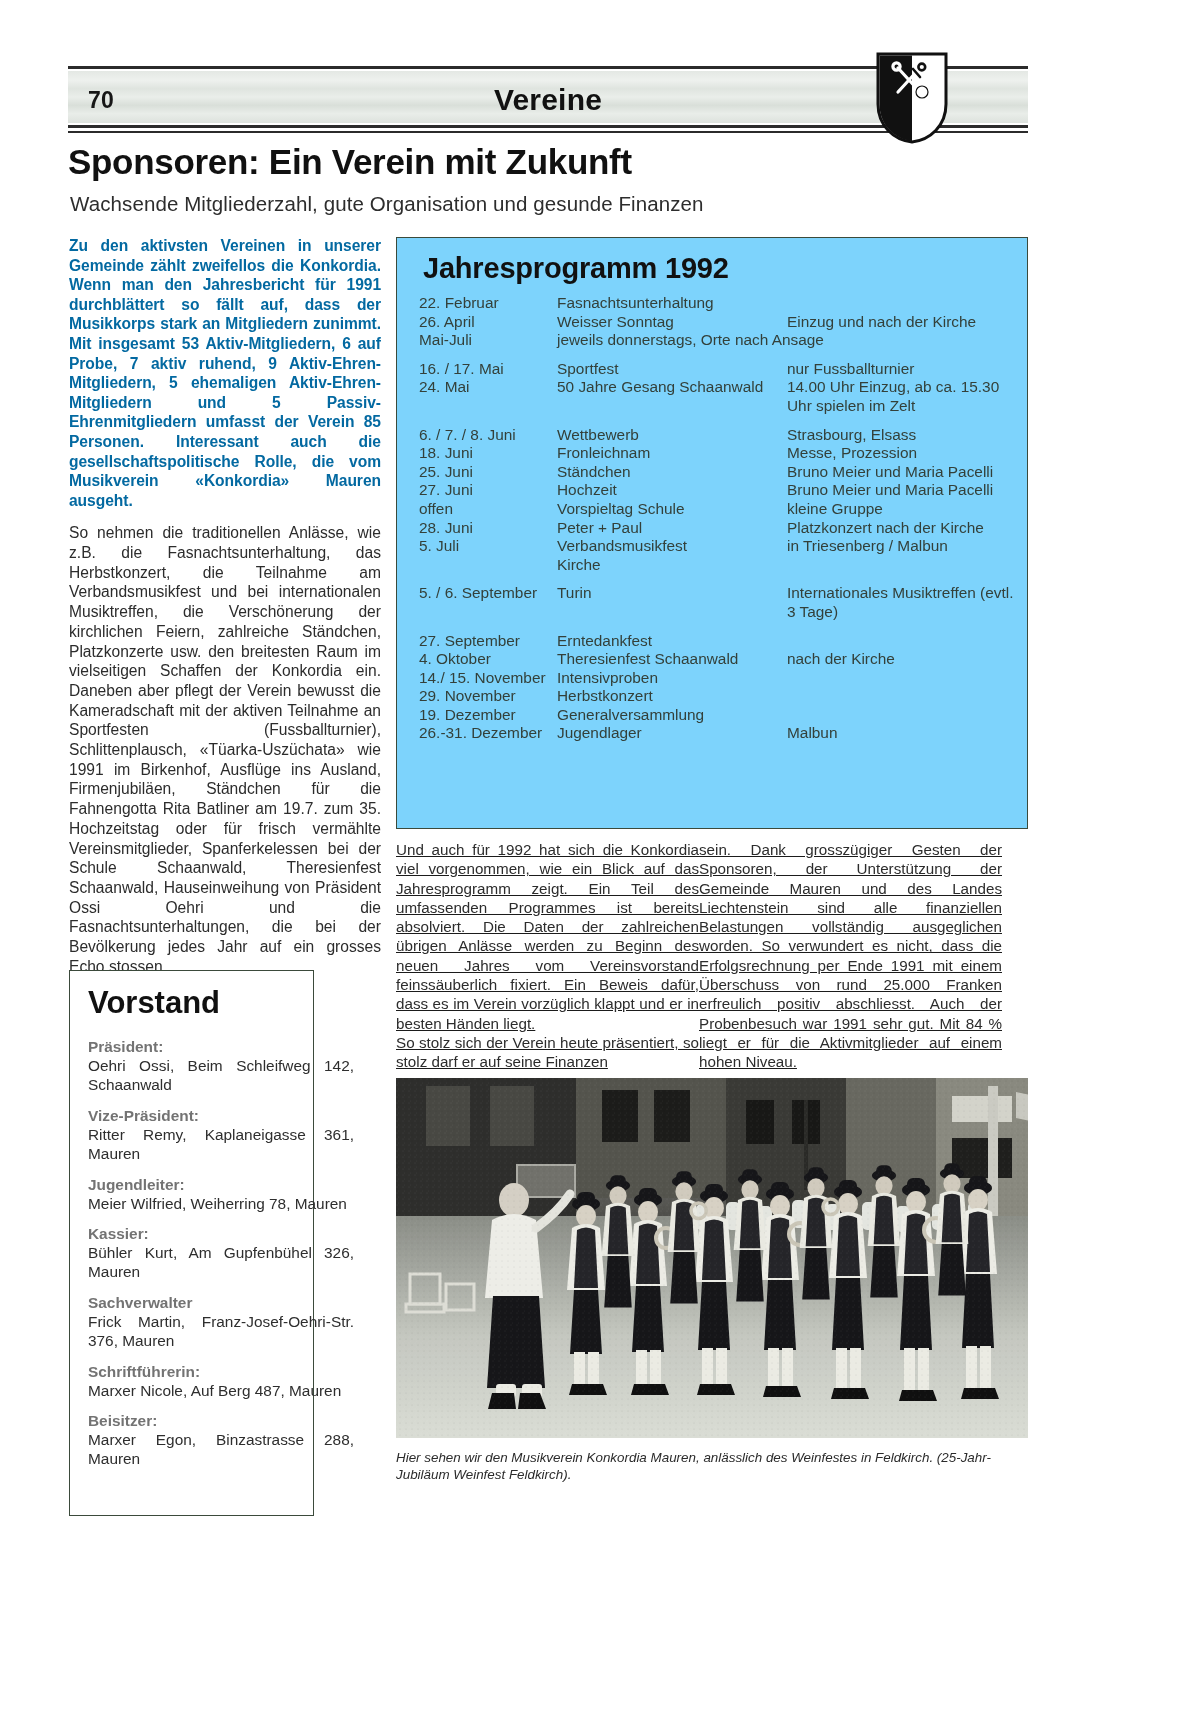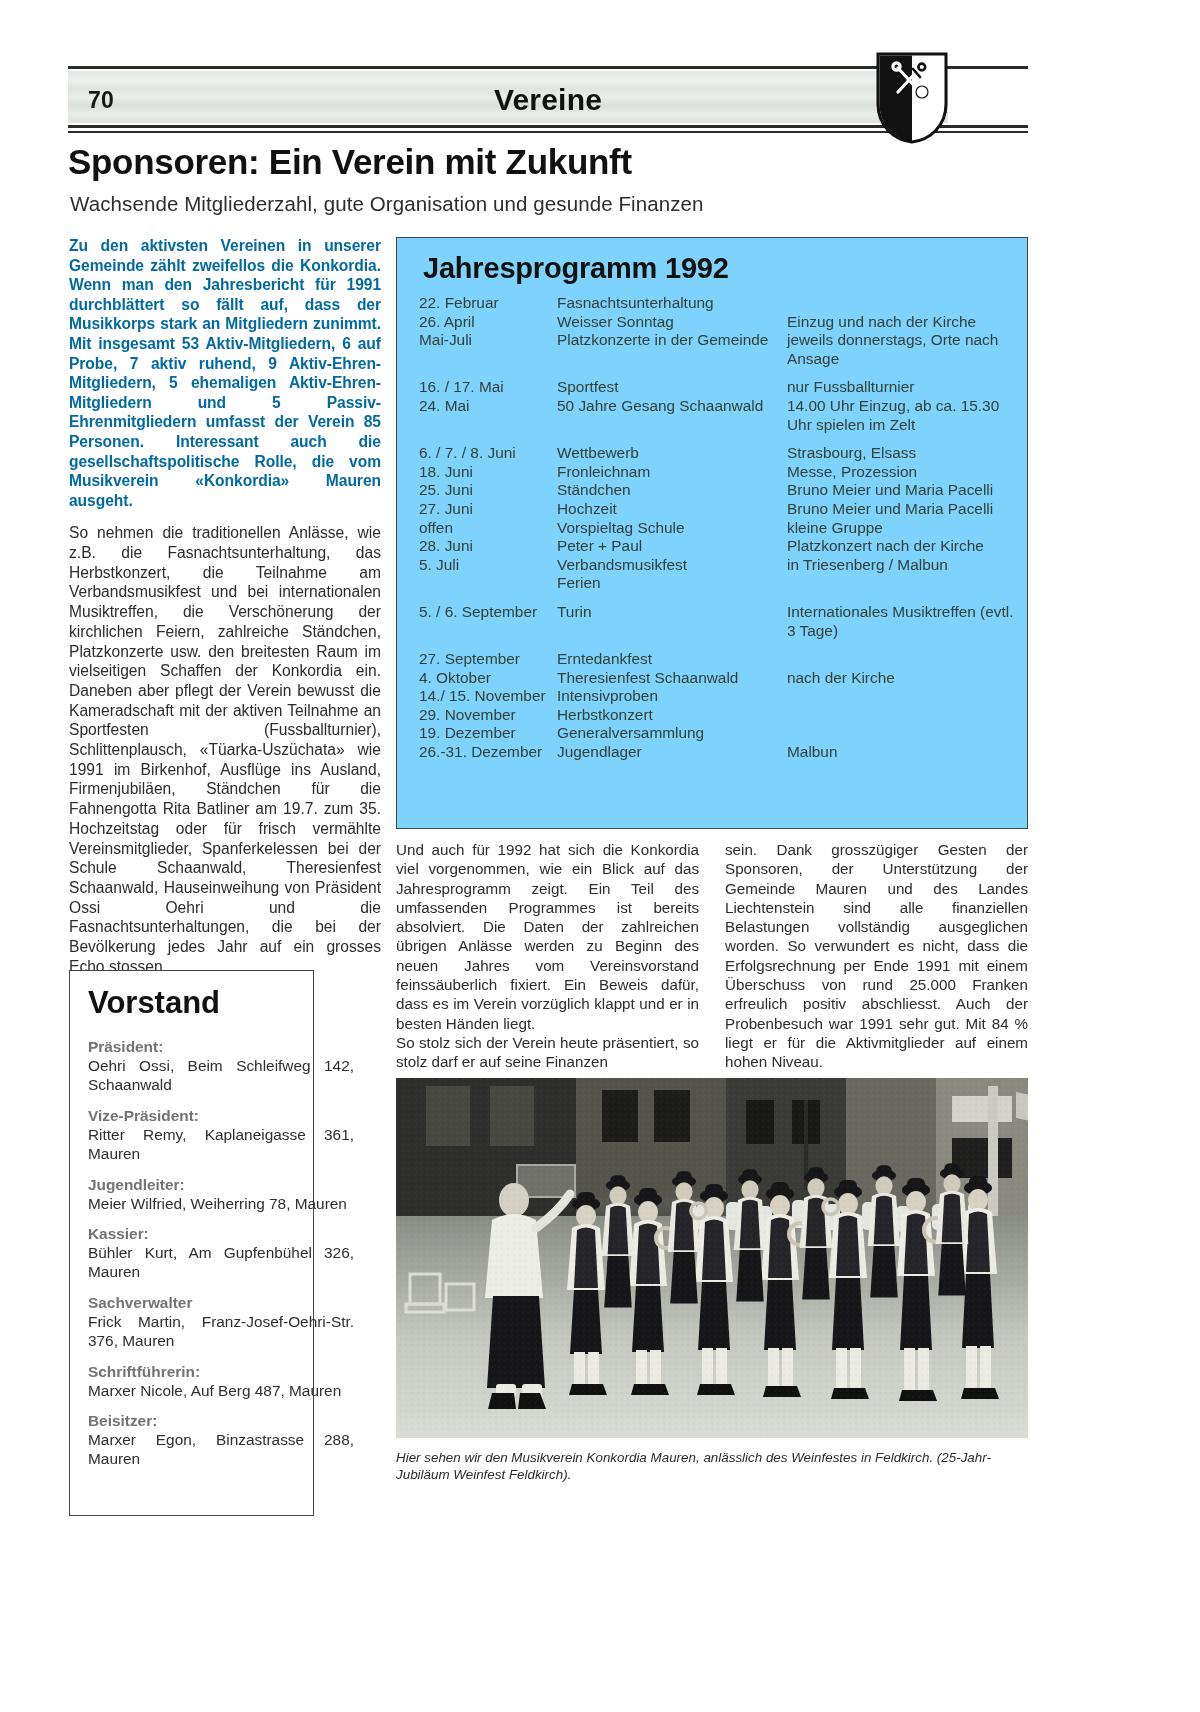--- a/index.html
+++ b/index.html
@@ -30,21 +30,21 @@
     width: 960px;
     height: 68px;
   }
   .band-rule-top {
     position: absolute; left: 0; top: 0;
     width: 960px; height: 3px;
     background: #2b2b2b;
   }
   .band {
     position: absolute; left: 0; top: 5px;
-    width: 880px; height: 52px;
+    width: 960px; height: 52px;
     background: linear-gradient(180deg,
         #e4e8e4 0%, #eef1ee 18%, #dfe4df 34%,
         #eaeeea 50%, #d9dfd9 66%, #e9ede9 82%, #dde2dd 100%);
   }
   .band-rule-bot {
     position: absolute; left: 0; top: 59px;
     width: 960px; height: 3px;
     background: #2b2b2b;
   }
   .band-rule-bot2 {
@@ -185,21 +185,21 @@
     color: #2e2e2e;
     text-align: justify;
   }
 
   
   .bottom-cols {
     position: absolute;
     left: 396px; top: 840px;
     width: 632px;
     display: flex;
-    gap: 26px;
+    text-decoration: underline;
   }
   .bcol {
     width: 303px;
     font-size: 15.2px;
     line-height: 19.3px;
     text-align: justify;
     color: #2c2c2c;
   }
   .bcol p { margin: 0 0 0 0; }
   .bcol p + p { margin-top: 0; }
@@ -274,21 +274,20 @@
           <div class="c-event">Fasnachtsunterhaltung</div>
           <div class="c-note"></div>
         </div>
         <div class="prow">
           <div class="c-date">26. April</div>
           <div class="c-event">Weisser Sonntag</div>
           <div class="c-note">Einzug und nach der Kirche</div>
         </div>
         <div class="prow">
           <div class="c-date">Mai-Juli</div>
-          <div class="c-event">Platzkonzerte in der Gemeinde</div>
           <div class="c-note">jeweils donnerstags, Orte nach Ansage</div>
         </div>
         <div class="prow gap"></div>
         <div class="prow">
           <div class="c-date">16. / 17. Mai</div>
           <div class="c-event">Sportfest</div>
           <div class="c-note">nur Fussballturnier</div>
         </div>
         <div class="prow">
           <div class="c-date">24. Mai</div>
@@ -326,21 +325,21 @@
           <div class="c-event">Peter + Paul</div>
           <div class="c-note">Platzkonzert nach der Kirche</div>
         </div>
         <div class="prow">
           <div class="c-date">5. Juli</div>
           <div class="c-event">Verbandsmusikfest</div>
           <div class="c-note">in Triesenberg / Malbun</div>
         </div>
         <div class="prow">
           <div class="c-date"></div>
-          <div class="c-event">Ferien</div>
+          <div class="c-event">Kirche</div>
           <div class="c-note"></div>
         </div>
         <div class="prow gap"></div>
         <div class="prow">
           <div class="c-date">5. / 6. September</div>
           <div class="c-event">Turin</div>
           <div class="c-note">Internationales Musiktreffen (evtl. 3 Tage)</div>
         </div>
         <div class="prow gap"></div>
         <div class="prow">

